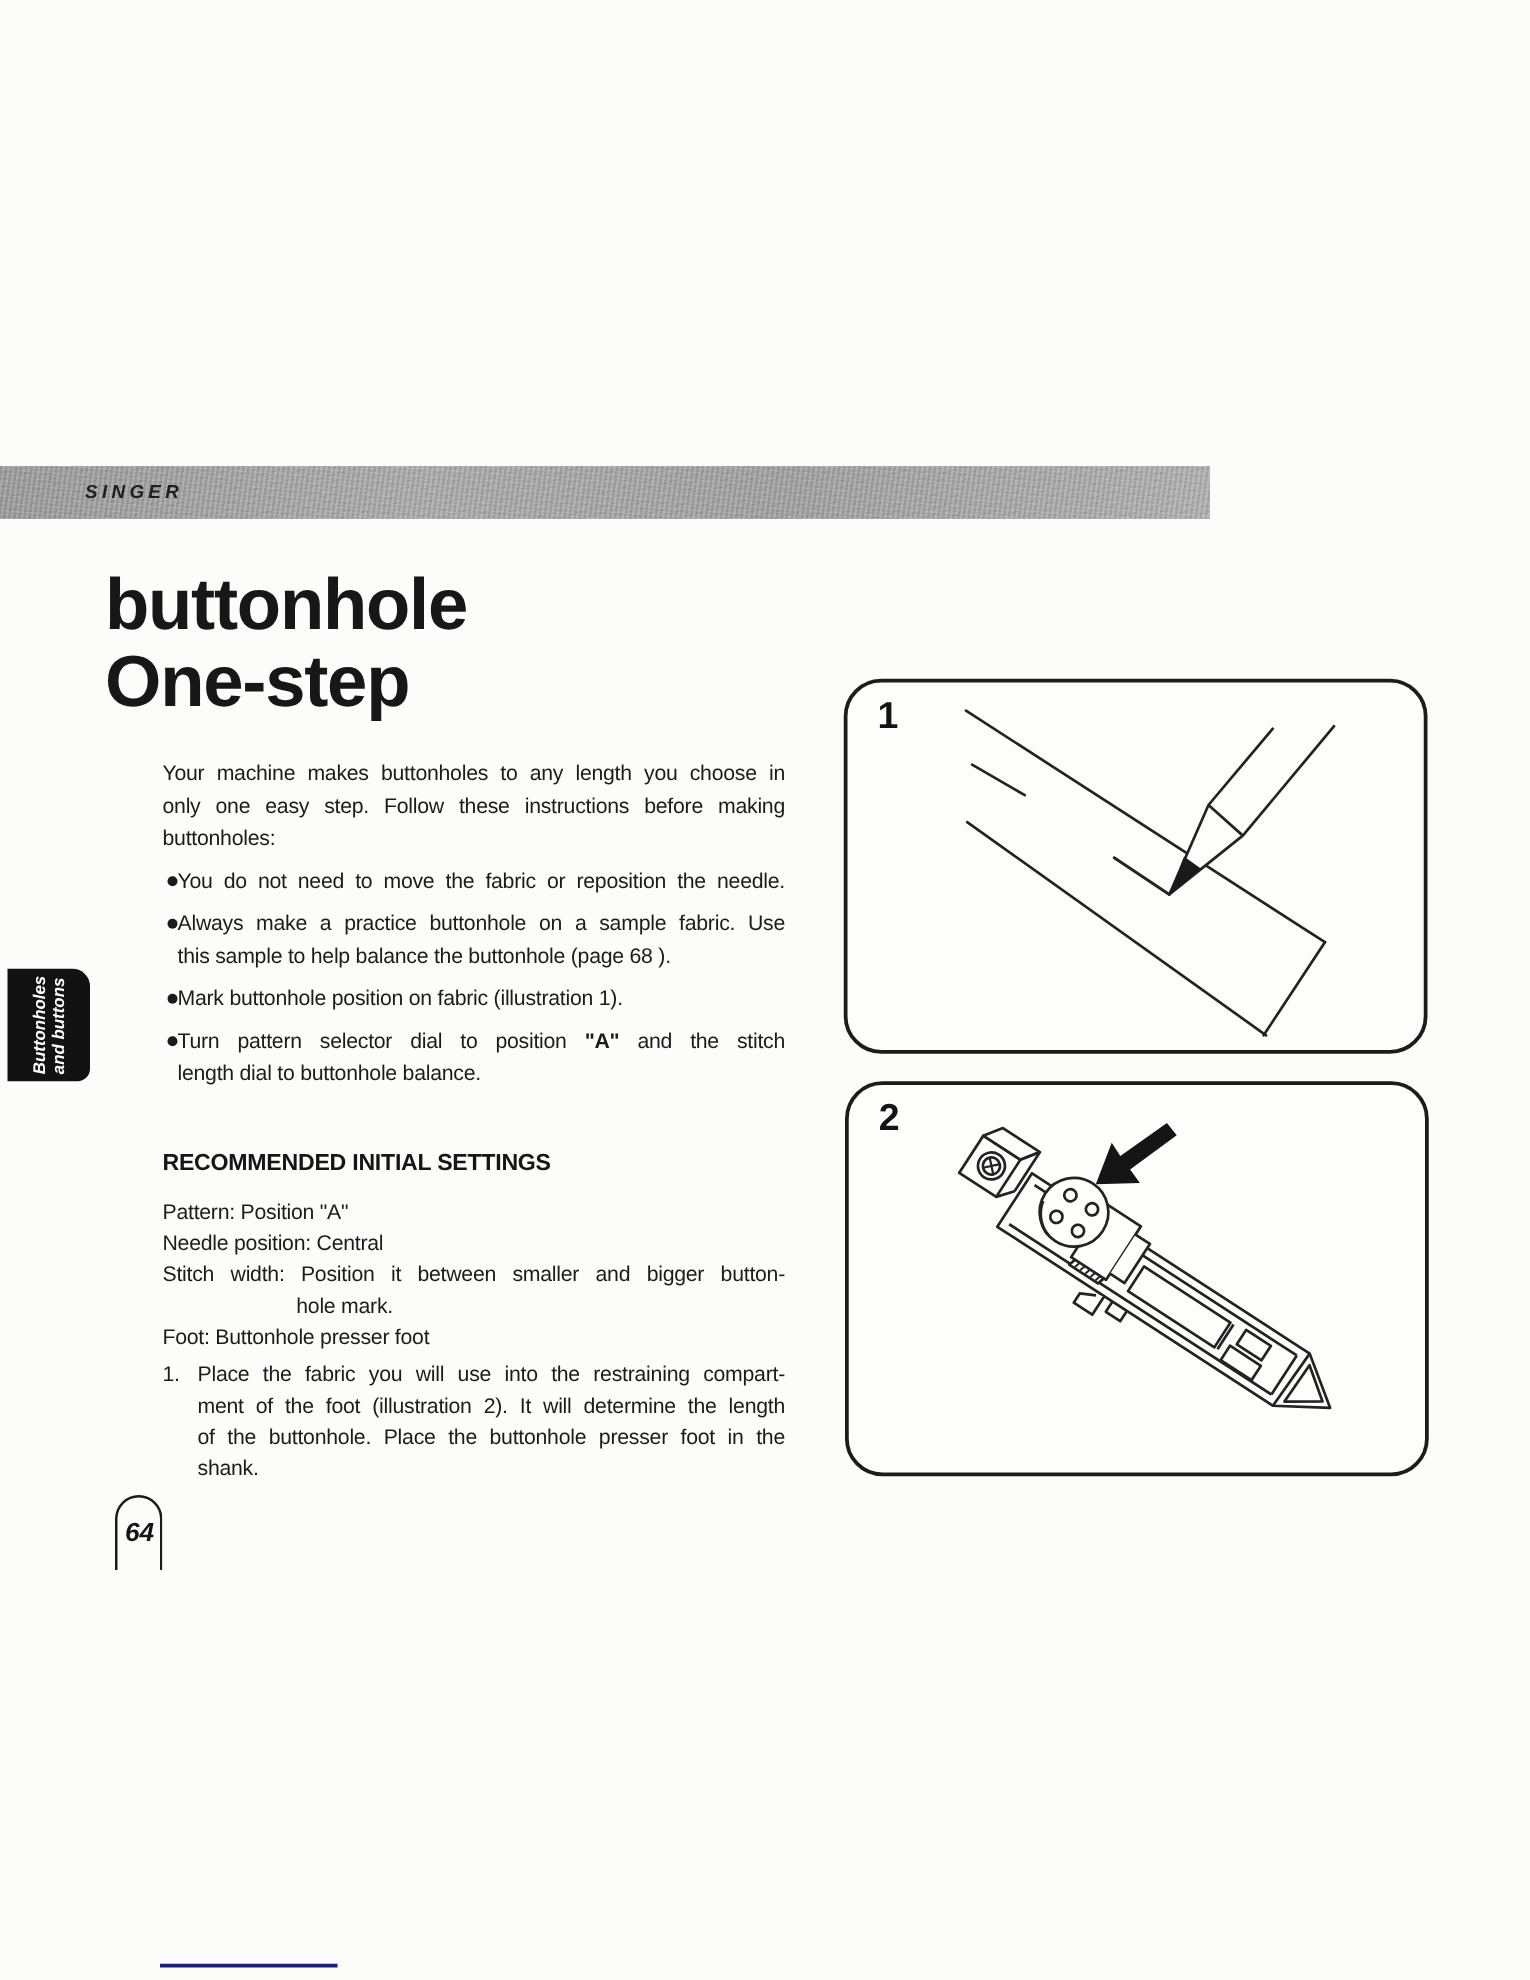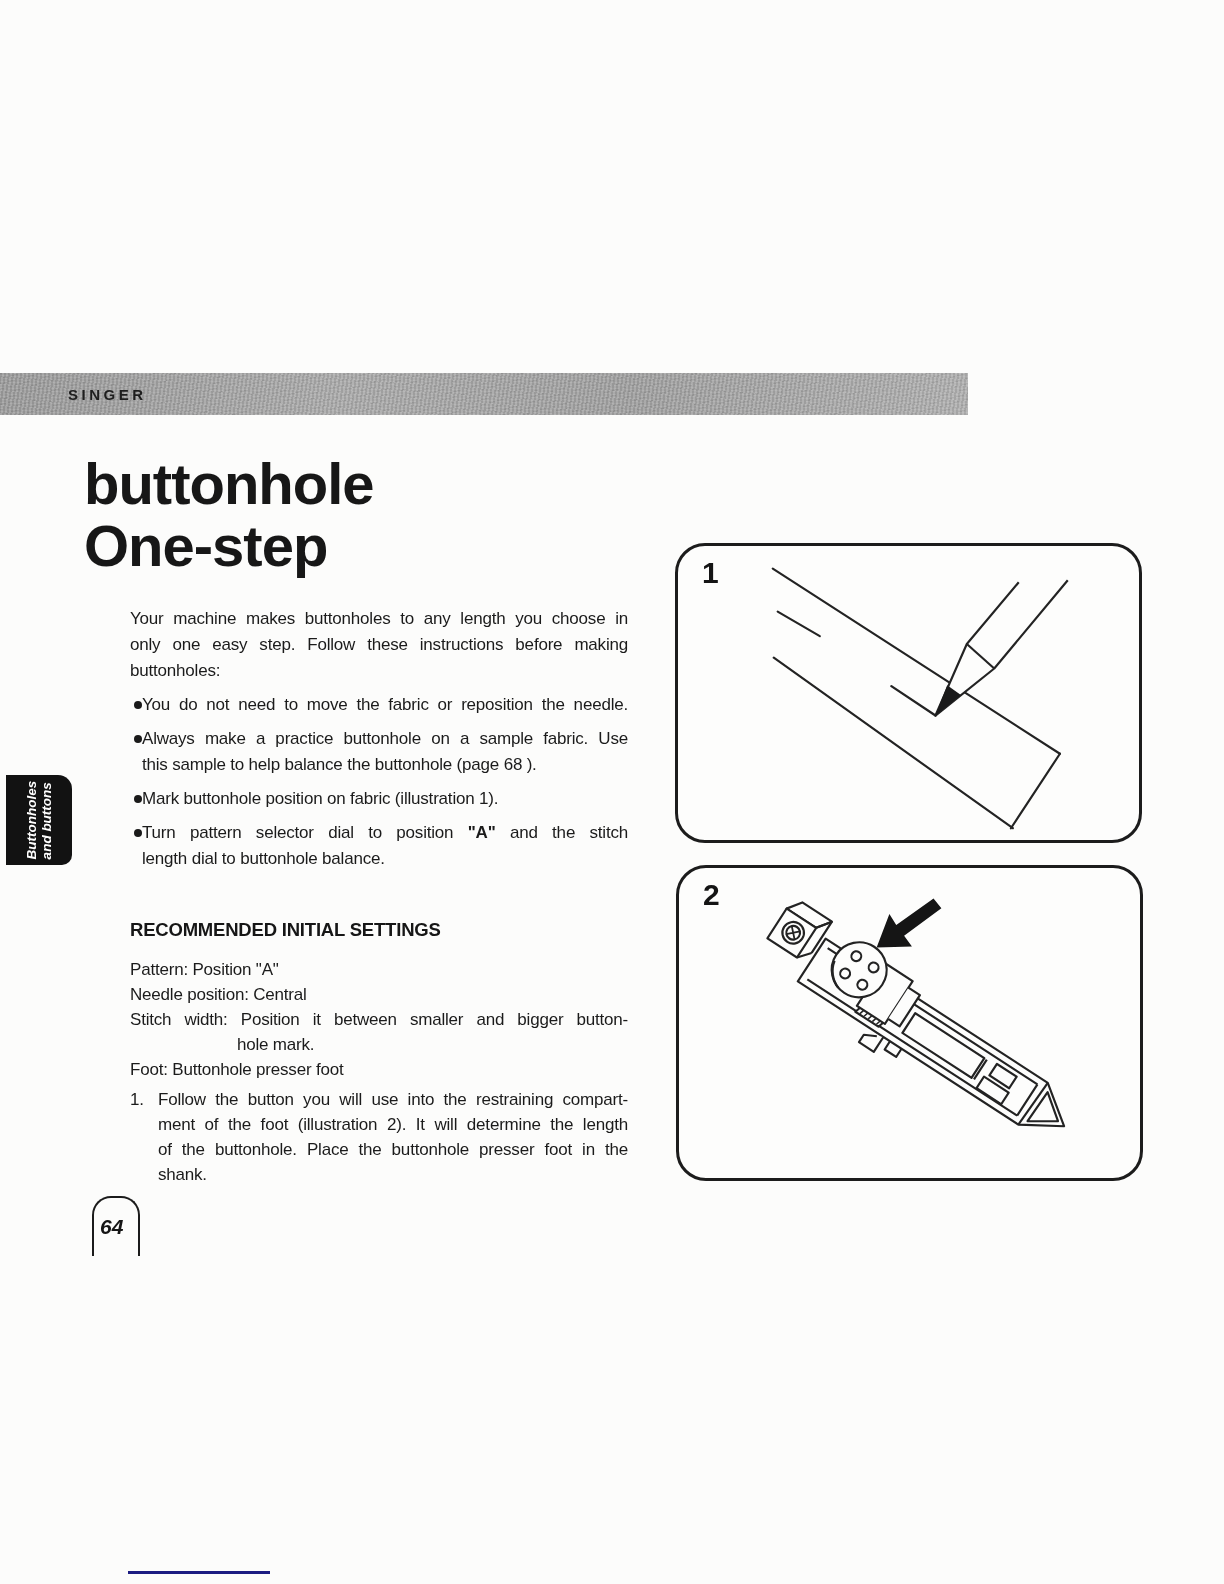--- a/index.html
+++ b/index.html
@@ -14,21 +14,21 @@
     position:absolute; left:0; top:373px; width:968px; height:42px;
     background-color:#a7a7a7;
     background-image:
       repeating-linear-gradient(98deg, rgba(0,0,0,.07) 0 2px, rgba(255,255,255,.08) 2px 4px),
       repeating-linear-gradient(4deg, rgba(255,255,255,.10) 0 1px, rgba(0,0,0,0) 1px 3px),
       repeating-linear-gradient(-15deg, rgba(0,0,0,.06) 0 1px, rgba(0,0,0,0) 1px 5px),
       linear-gradient(90deg,#9d9d9d,#acacac 35%,#a2a2a2 65%,#b1b1b1);
   }
   .brand {
     position:absolute; left:68px; top:50%; transform:translateY(-50%);
-    font-size:15px; font-weight:bold; letter-spacing:3.5px; color:#1e1e1e;
+    font-size:15px; font-weight:bold; letter-spacing:3.5px; color:#1e1e1e;font-style:italic;
   }
   
   .title {
     position:absolute; left:84px; top:453px; margin:0;
     font-size:58px; line-height:62px; font-weight:bold;
     letter-spacing:-1px; color:#171717;
   }
   
   .bodytext { font-size:17px; letter-spacing:-0.2px; color:#1b1b1b; }
   .jl { text-align:justify; text-align-last:justify; text-justify:inter-word; }
@@ -54,21 +54,21 @@
     position:absolute; left:6px; top:775px; width:66px; height:90px;
     background:#121212; border-radius:0 14px 10px 0;
     display:flex; align-items:center; justify-content:center;
   }
   .tab-text {
     transform:rotate(-90deg); color:#ffffff; font-style:italic; font-weight:bold;
     font-size:13.5px; line-height:15px; white-space:nowrap; text-align:left;
   }
   
   .page-badge {
-    position:absolute; left:92px; top:1196px; width:48px; height:60px;
+    position:absolute; left:92px; top:1196px; width:38px; height:60px;
     border:2.5px solid #1b1b1b; border-bottom:none;
     border-radius:19px 19px 0 0; box-sizing:border-box; background:#fcfcfb;
   }
   .page-badge span {
     position:absolute; left:6px; top:17px;
     font-size:21px; font-style:italic; font-weight:bold; color:#151515;
   }
   
   .fig {
     position:absolute; border:3px solid #1c1c1c; border-radius:30px;
@@ -138,21 +138,21 @@
     <div>Pattern: Position "A"</div>
     <div>Needle position: Central</div>
     <div class="jl">Stitch width:  Position it between smaller and bigger button-</div>
     <div class="set-indent">hole mark.</div>
     <div>Foot: Buttonhole presser foot</div>
   </div>
 
   <div class="step bodytext">
     <span class="step-num">1.</span>
     <div class="step-text">
-      <div class="jl">Follow the button you will use into the restraining compart-</div>
+      <div class="jl">Place the fabric you will use into the restraining compart-</div>
       <div class="jl">ment of the foot (illustration 2). It will determine the length</div>
       <div class="jl">of the buttonhole. Place the buttonhole presser foot in the</div>
       <div>shank.</div>
     </div>
   </div>
 
   <div class="tab">
     <div class="tab-text">
       <div>Buttonholes</div>
       <div>and buttons</div>

